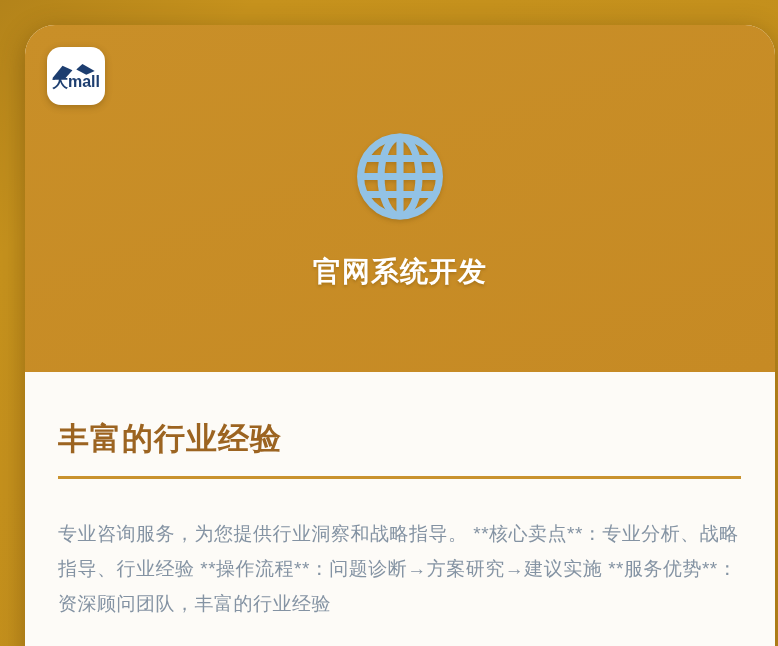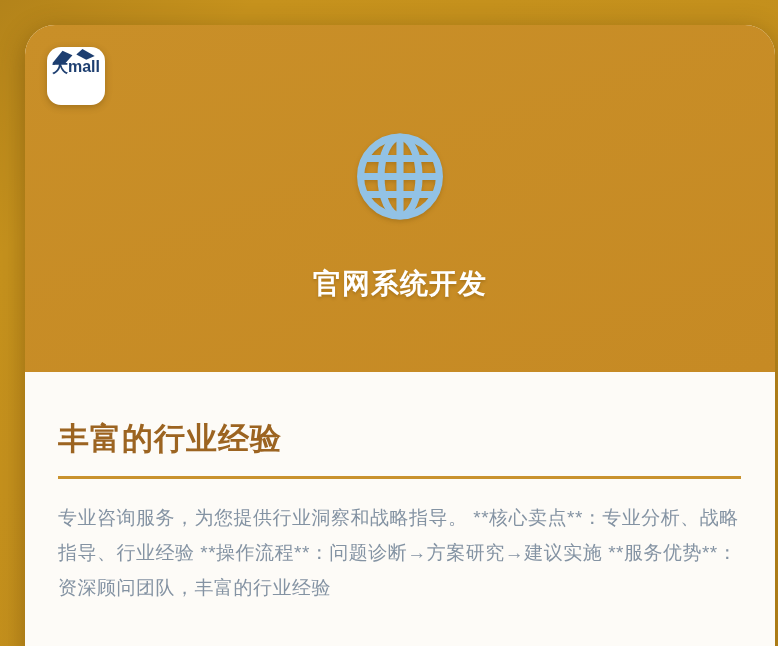--- a/index.html
+++ b/index.html
@@ -33,21 +33,21 @@
   .logo-badge {
     position: absolute;
     left: 22px;
     top: 22px;
     width: 58px;
     height: 58px;
     background: #ffffff;
     border-radius: 14px;
     box-shadow: 0 2px 7px rgba(70, 45, 0, 0.30);
     display: flex;
-    align-items: flex-start;
+    align-items: center;
     justify-content: center;
   }
   .logo-inner {
     display: flex;
     flex-direction: column;
     align-items: center;
     line-height: 1;
   }
   .logo-roof { display: block; margin-bottom: -6px; margin-left: -4px; }
   .logo-text {
@@ -62,21 +62,21 @@
     left: 50%;
     top: 104px;
     transform: translateX(-50%);
     width: 95px;
     height: 95px;
     filter: drop-shadow(0 2px 2px rgba(90, 60, 0, 0.25));
   }
   .header-title {
     position: absolute;
     left: 0;
-    top: 240px;
+    top: 228px;
     width: 100%;
     text-align: center;
     color: #ffffff;
     font-size: 28px;
     font-weight: bold;
     letter-spacing: 1px;
     text-shadow: 0 2px 3px rgba(100, 65, 0, 0.30);
   }
   .card-body {
     padding: 46px 34px 0 33px;
@@ -89,21 +89,21 @@
     color: #9c6421;
     letter-spacing: 1px;
   }
   .divider {
     height: 3px;
     background: #c9922e;
     border: none;
     margin: 16px 0 0 0;
   }
   .body-description {
-    margin: 21px 0 0 0;
+    margin: 37px 0 0 0;
     font-size: 19px;
     line-height: 35px;
     color: #8493a3;
     letter-spacing: 0.5px;
   }
 </style>
 </head>
 <body>
 
 <div class="card">

